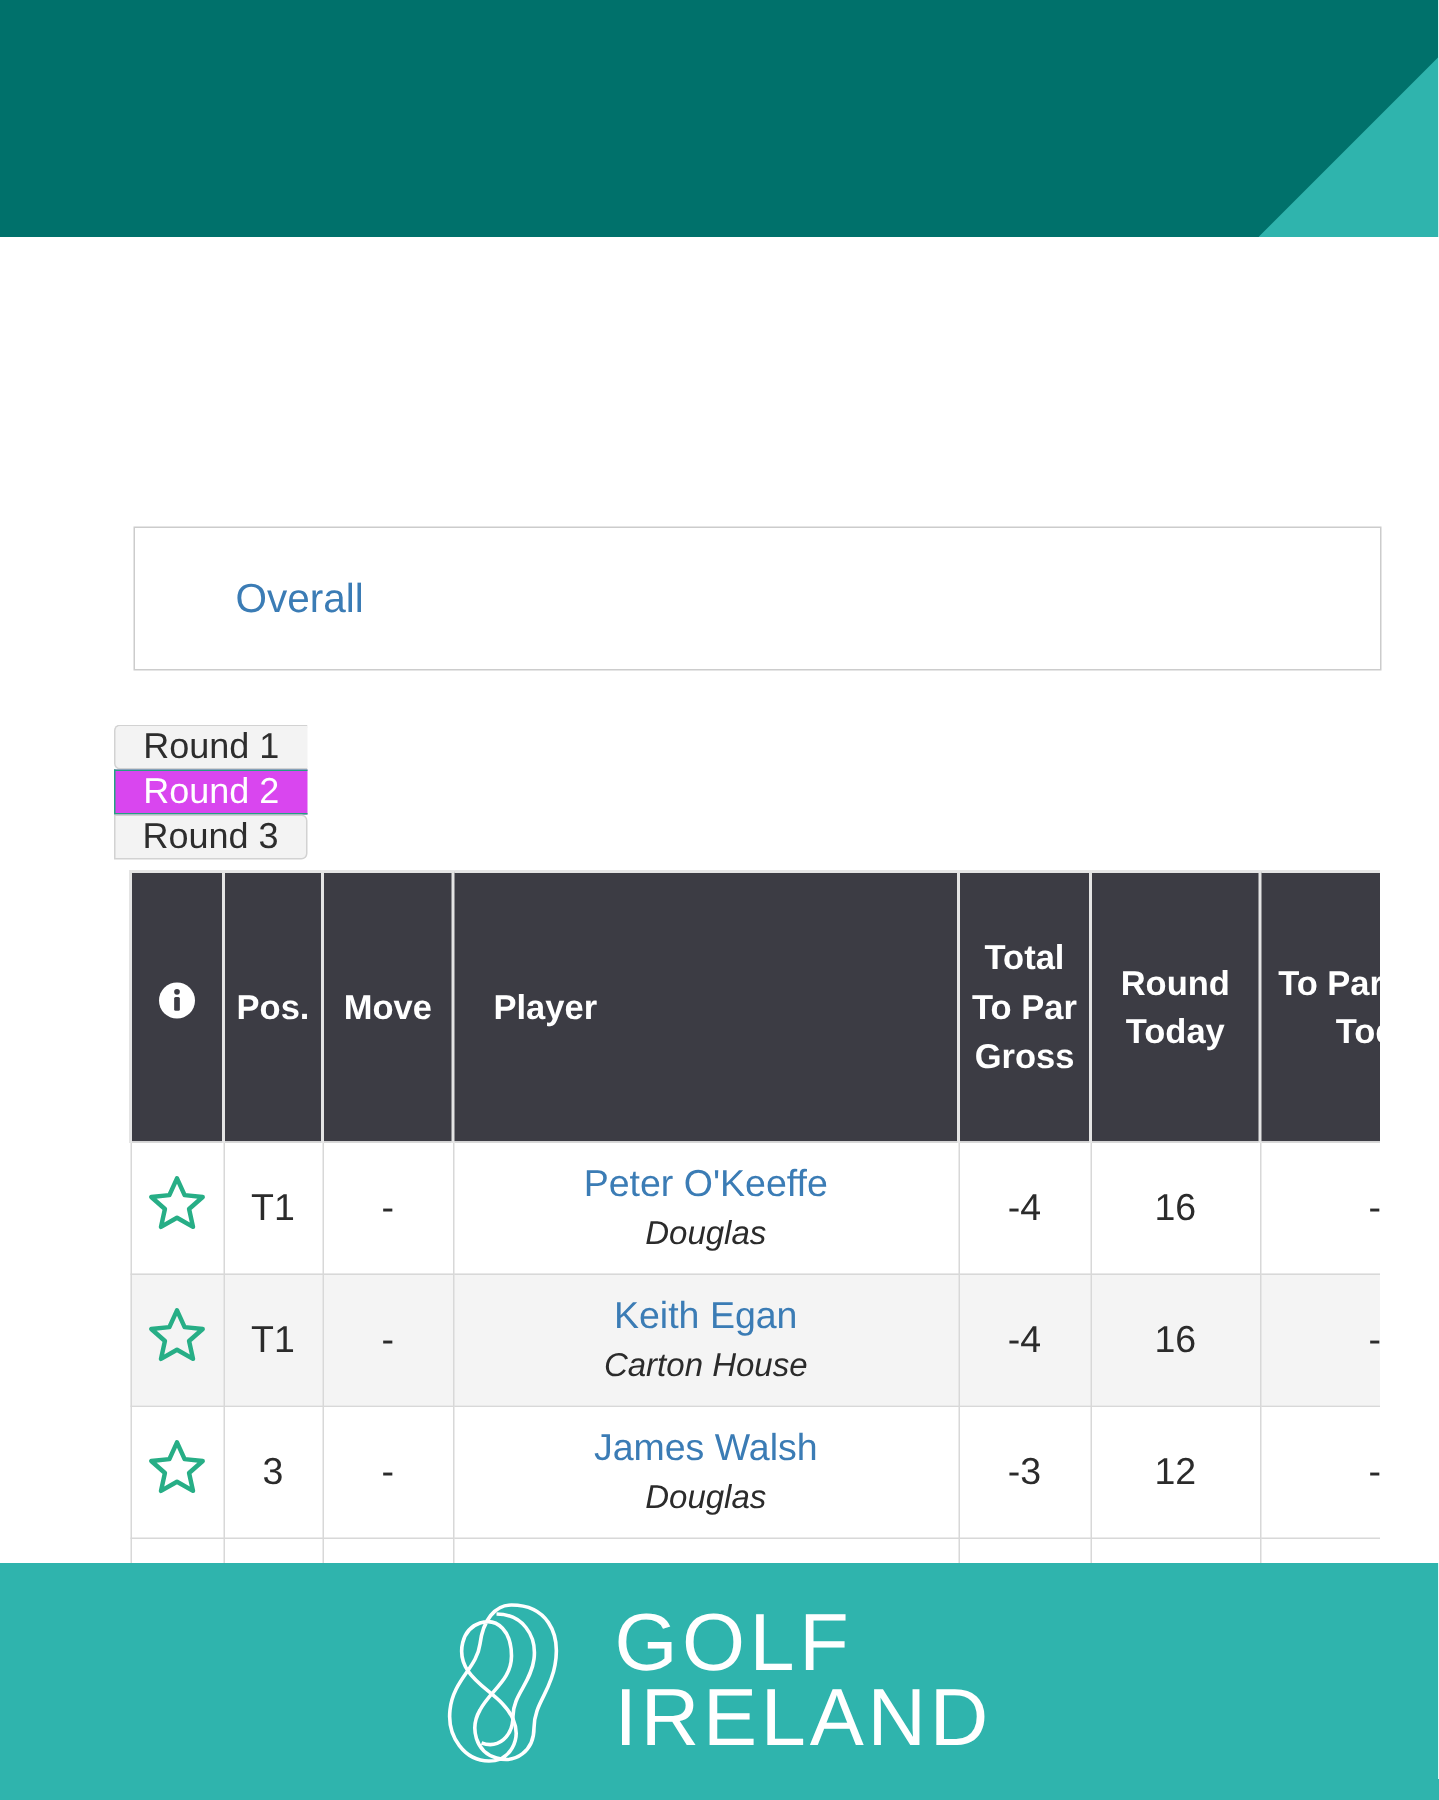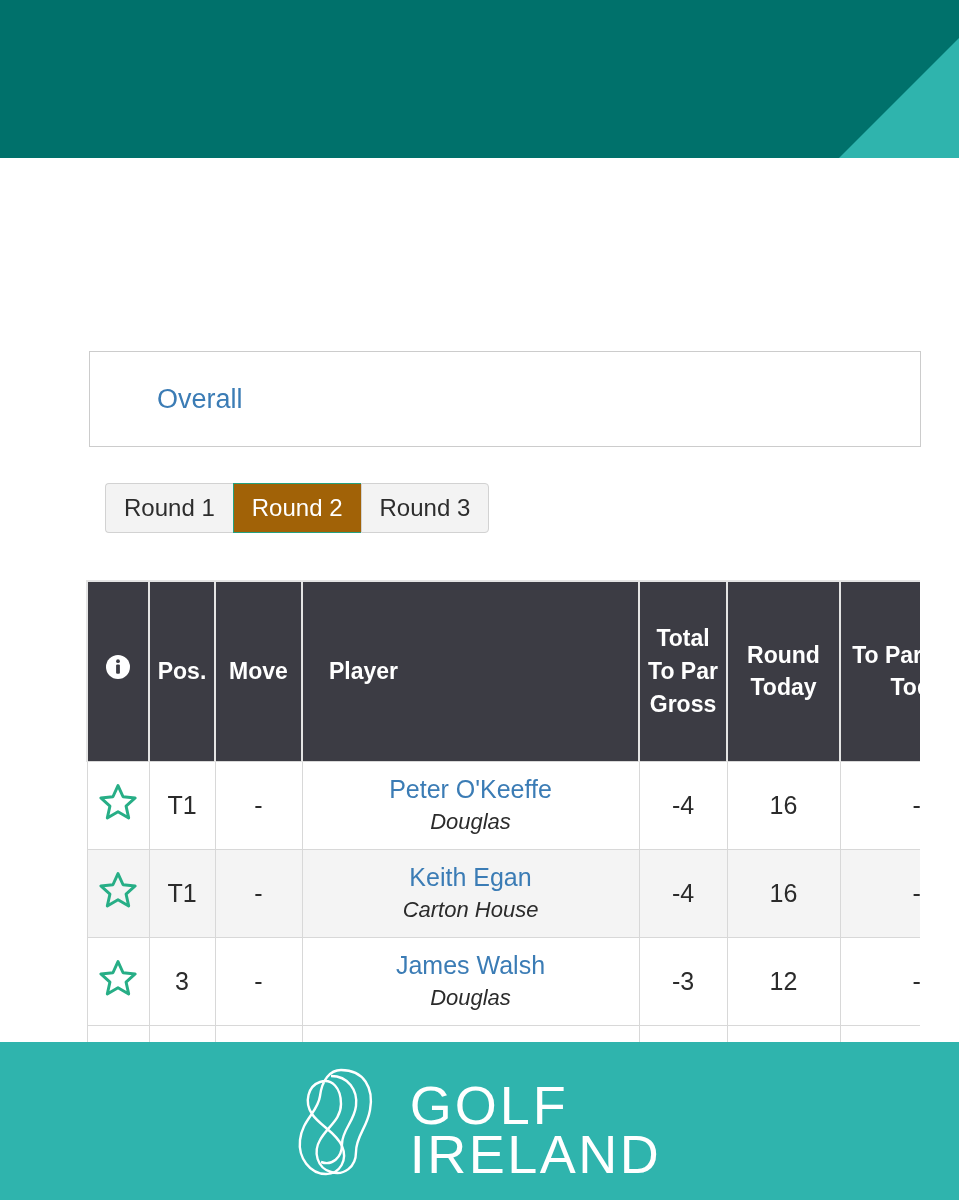--- a/index.html
+++ b/index.html
@@ -77,42 +77,43 @@
     padding-left: 67px;
     font-size: 27px;
     color: #3b7cb5;
     text-decoration: none;
     cursor: pointer;
   }
 
   
   .tabs {
     position: absolute;
-    left: 105px; top: 325px;
+    left: 76px; top: 325px;
     display: flex;
     height: 50px;
+    flex-direction: column;
   }
   .tab {
     height: 50px;
     display: flex;
     align-items: center;
     justify-content: center;
     padding: 0 18px;
     font-size: 24px;
     color: #2d2d2d;
     background: #f3f3f3;
     border: 1px solid #d2d2d2;
     border-right: none;
     cursor: pointer;
     white-space: nowrap;
   }
   .tab:first-child { border-radius: 4px 0 0 4px; }
   .tab:last-child  { border-right: 1px solid #d2d2d2; border-radius: 0 4px 4px 0; }
   .tab.active {
-    background: #a16207;
+    background: #d946ef;
     color: #ffffff;
     border-color: #24a180;
   }
 
   
   .table-wrap {
     position: absolute;
     left: 86px; top: 422px;
     width: 834px;
     height: 462px;
@@ -183,21 +184,21 @@
     position: absolute;
     left: 0; top: 1042px;
     width: 959px; height: 158px;
     background: #2fb4ad;
     display: flex;
     align-items: center;
     justify-content: center;
   }
   .logo {
     display: flex;
-    align-items: flex-end;
+    align-items: center;
     gap: 26px;
     transform: translateX(-6px);
   }
   .logo-words {
     display: flex;
     flex-direction: column;
     line-height: 0.92;
   }
   .logo-word {
     color: #ffffff;

